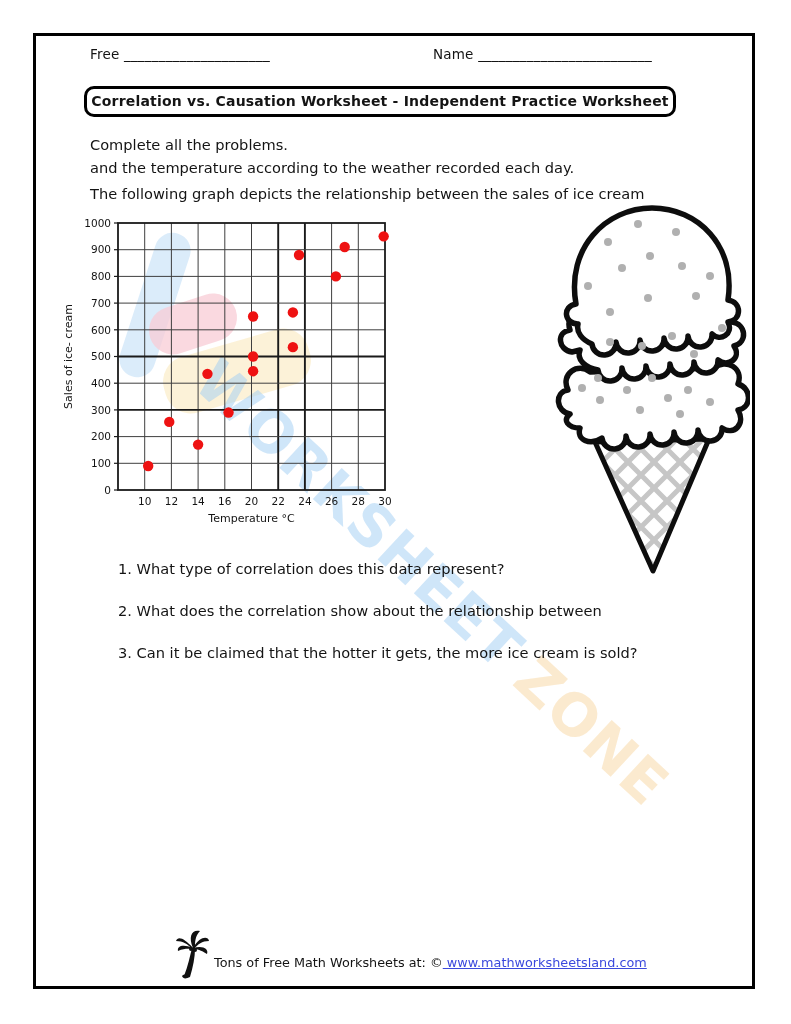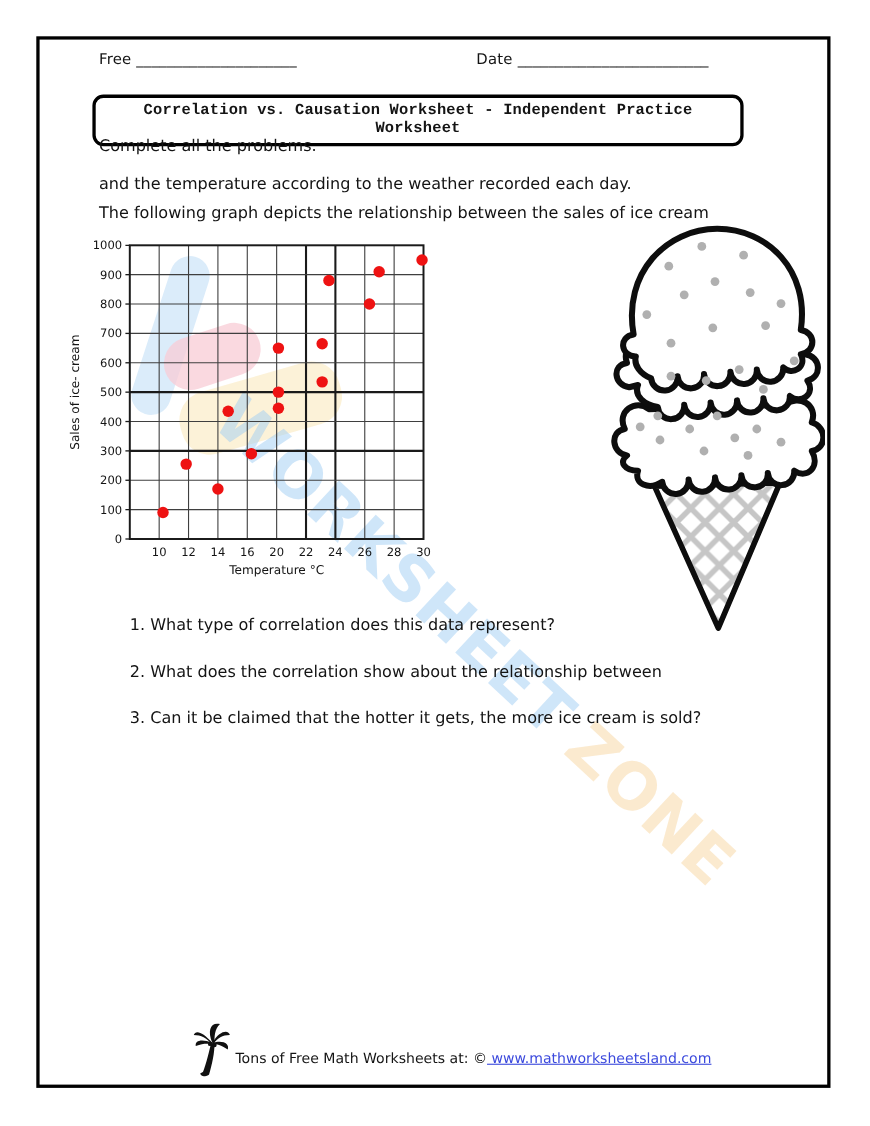--- a/index.html
+++ b/index.html
@@ -17,23 +17,23 @@
   .wm-text{
     position:absolute;left:228px;top:346px;transform:rotate(43deg);transform-origin:0 0;
     font-size:58px;font-weight:700;letter-spacing:1px;white-space:nowrap;
   }
   .content{position:absolute;inset:0;z-index:1;}
   .namedate{position:absolute;top:46px;font-size:13.5px;letter-spacing:.2px;}
   .name-block{left:90px;} .date-block{left:433px;}
   .title-box{
     position:absolute;left:84px;top:86px;width:592px;box-sizing:border-box;
     border:3px solid #000;border-radius:10px;padding:4px 2px 5px;text-align:center;
-    font-weight:700;font-size:14px;letter-spacing:.2px;background:transparent;font-family:Liberation Mono, monospace;
-  }
-  .instructions{position:absolute;left:90px;top:124px;font-size:14.6px;}
+    font-weight:700;font-size:14px;letter-spacing:.2px;background:transparent;
+  }
+  .instructions{position:absolute;left:90px;top:136px;font-size:14.6px;}
   .intro{position:absolute;left:90px;top:155px;width:660px;font-size:14.6px;line-height:26px;}
   #chart-holder{position:absolute;left:60px;top:211px;}
   .icecream{position:absolute;left:550px;top:202px;}
   .questions{position:absolute;left:90px;top:553px;width:660px;font-size:14.6px;margin-left:28px;}
   .question{margin:0 0 11px 0;}
   .qline{line-height:31px;min-height:0;}
   .footer{position:absolute;left:176px;top:926px;}
   .palm{position:absolute;left:0;top:2px;}
   .footer-text{position:absolute;left:38px;top:29px;font-size:12.8px;white-space:nowrap;}
   .footer-link{text-decoration:underline;cursor:pointer;margin-top:40px;}
@@ -55,21 +55,21 @@
 
   <div class="border-frame"></div>
 
   <div class="content">
 
     <div class="namedate name-block">
       <span>Free</span>
       <span>_____________________</span>
     </div>
     <div class="namedate date-block">
-      <span>Date</span>
+      <span>Name</span>
       <span>_________________________</span>
     </div>
 
     <div class="title-box">Correlation vs. Causation Worksheet - Independent Practice Worksheet</div>
 
     <div class="instructions">Complete all the problems.</div>
     <div class="intro">
       <div>and the temperature according to the weather recorded each day.</div>
       <div>The following graph depicts the relationship between the sales of ice cream</div>
     </div>

